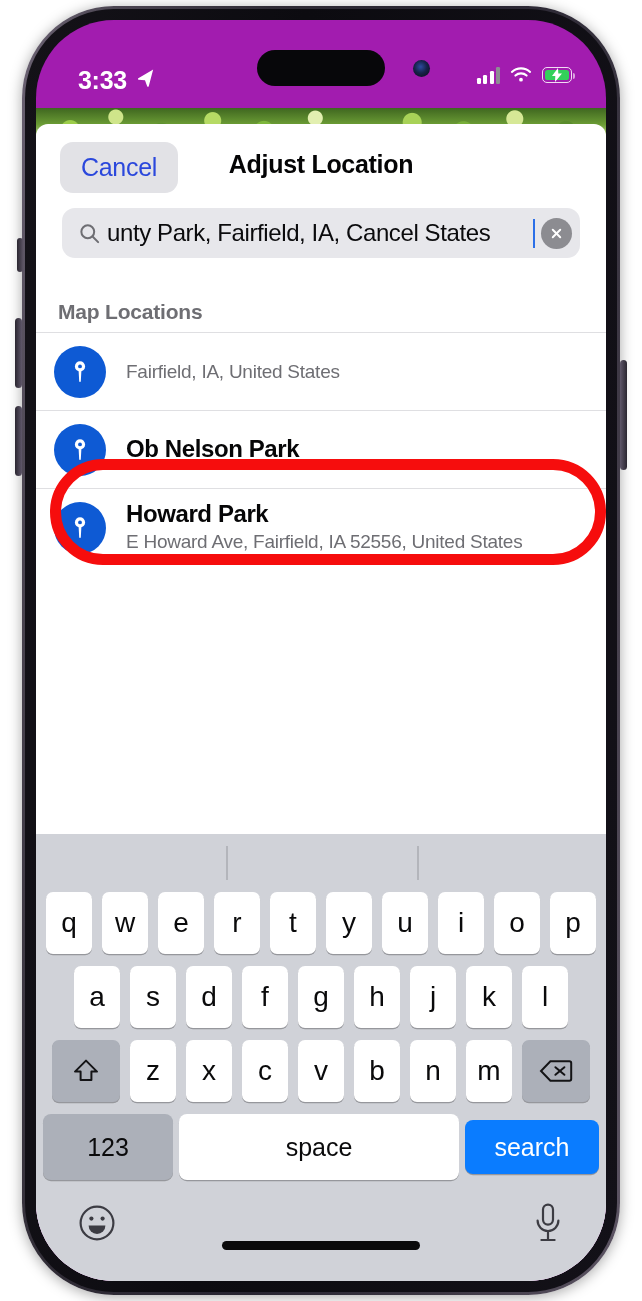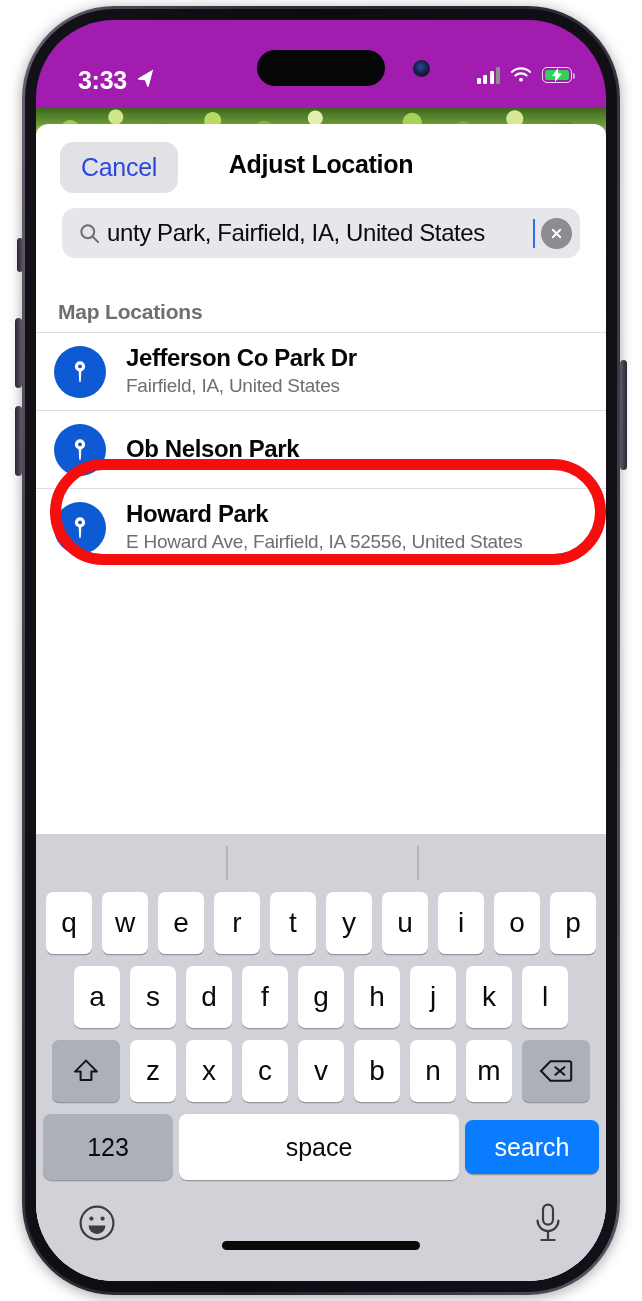--- a/index.html
+++ b/index.html
@@ -383,21 +383,21 @@
         <button class="cancel-btn">Cancel</button>
         <div class="nav-title">Adjust Location</div>
       </div>
 
       <div class="search-wrap">
         <div class="search-field">
           <svg class="search-icon" viewBox="0 0 24 24">
             <circle cx="10.2" cy="10.2" r="6.7" stroke="#6e6e73" stroke-width="2.1" fill="none"></circle>
             <line x1="15.2" y1="15.2" x2="21" y2="21" stroke="#6e6e73" stroke-width="2.1" stroke-linecap="round"></line>
           </svg>
-          <span class="search-text" title="Search">unty Park, Fairfield, IA, United States</span>
+          <span class="search-text" title="Search">unty Park, Fairfield, IA, Cancel States</span>
           <span class="caret"></span>
           <button class="clear-btn">
             <svg width="17" height="17" viewBox="0 0 20 20">
               <line x1="5.6" y1="5.6" x2="14.4" y2="14.4" stroke="#ffffff" stroke-width="2.3" stroke-linecap="round"></line>
               <line x1="14.4" y1="5.6" x2="5.6" y2="14.4" stroke="#ffffff" stroke-width="2.3" stroke-linecap="round"></line>
             </svg>
           </button>
         </div>
       </div>
 
@@ -407,21 +407,20 @@
 
       <div class="row">
         <div class="row-icon icon-blue">
           <svg width="28" height="28" viewBox="0 0 28 28">
             <circle cx="14" cy="8.4" r="5.1" fill="#ffffff"></circle>
             <circle cx="14" cy="8.4" r="1.9" fill="#0e5ad4"></circle>
             <path d="M12.5 10.8h3l-.7 12.4a.8.8 0 0 1-1.6 0z" fill="#ffffff"></path>
           </svg>
         </div>
         <div class="row-text">
-          <div class="row-title">Jefferson Co Park Dr</div>
           <div class="row-sub">Fairfield, IA, United States</div>
         </div>
       </div>
 
       <div class="row">
         <div class="row-icon icon-blue">
           <svg width="28" height="28" viewBox="0 0 28 28">
             <circle cx="14" cy="8.4" r="5.1" fill="#ffffff"></circle>
             <circle cx="14" cy="8.4" r="1.9" fill="#0e5ad4"></circle>
             <path d="M12.5 10.8h3l-.7 12.4a.8.8 0 0 1-1.6 0z" fill="#ffffff"></path>

